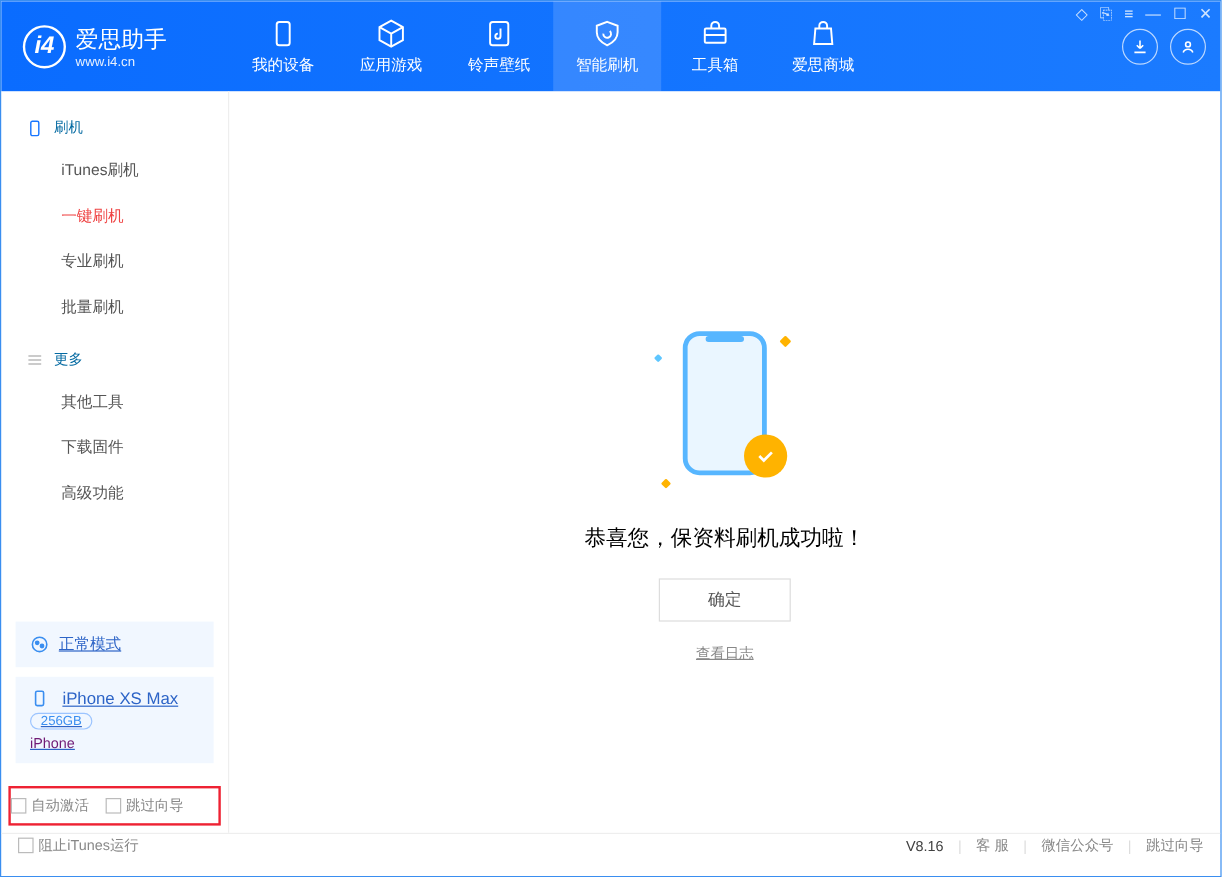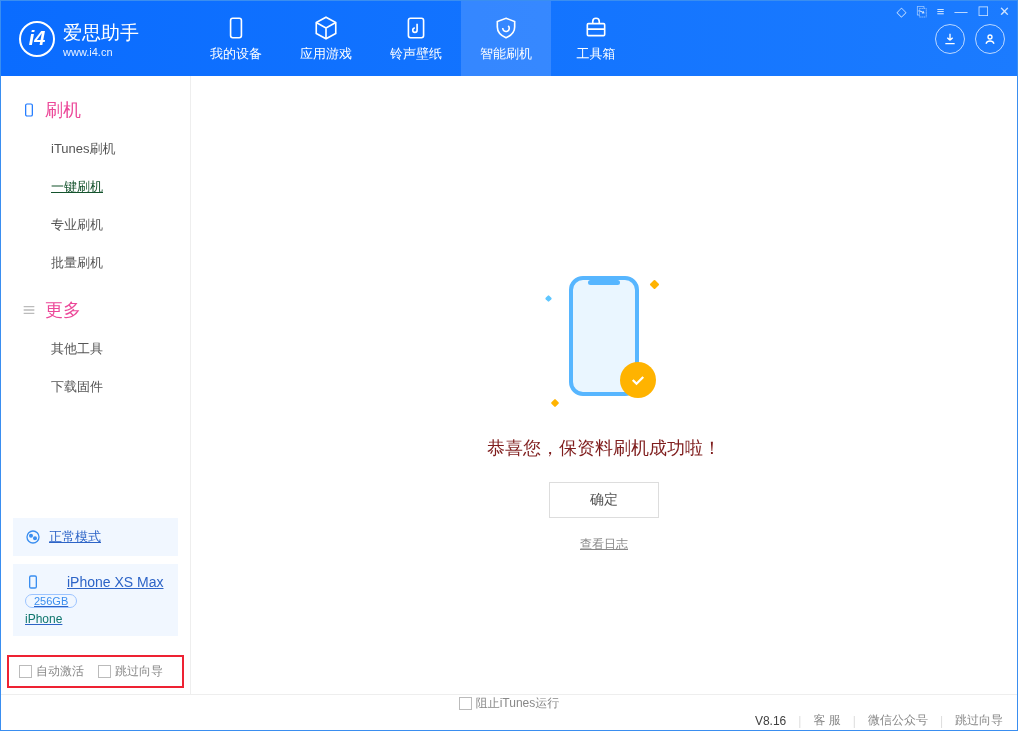--- a/index.html
+++ b/index.html
@@ -19,51 +19,51 @@
 
 .header-right { margin-left: auto; display: flex; align-items: center; padding-right: 12px; gap: 10px; }
 .win-ctrls { position: absolute; top: 4px; right: 8px; display: flex; gap: 10px; color: #cfe4ff; font-size: 13px; }
 .win-ctrls span { cursor: pointer; }
 .hr-btn { width: 30px; height: 30px; border: 1.5px solid rgba(255,255,255,.7); border-radius: 50%; display: flex; align-items: center; justify-content: center; cursor: pointer; }
 .hr-btn svg { width: 16px; height: 16px; }
 
 .body { display: flex; height: 618px; }
 .sidebar { width: 190px; border-right: 1px solid #eee; padding-top: 14px; position: relative; }
 .side-group { padding: 0 0 8px 0; }
-.side-head { display: flex; align-items: center; gap: 8px; padding: 8px 20px; font-size: 18px; color: #ec4899; }
+.side-head { display: flex; align-items: center; gap: 8px; padding: 8px 20px; font-size: 12px; color: #0369a1; }
 .side-head svg { width: 16px; height: 16px; }
 .side-item { padding: 10px 20px 10px 50px; font-size: 13px; color: #555; cursor: pointer; }
-.side-item.active { color: #14532d; text-decoration: underline; }
+.side-item.active { color: #ef4444; }
 
 .mode-box, .device-box { margin: 8px 12px; background: #f1f7ff; padding: 10px 12px; font-size: 13px; color: #2d64c7; display: flex; align-items: center; gap: 8px; text-decoration: underline; }
 .device-box { flex-direction: column; align-items: flex-start; gap: 2px; }
 .device-box .name { color: #2d64c7; font-weight: 500; font-size: 14px; }
 .storage-pill { display: inline-block; border: 1px solid #9cc4ff; color: #3a8ef0; border-radius: 10px; padding: 0 8px; font-size: 11px; margin-top: 2px; }
-.device-box .type { color: #0f766e; font-size: 12px; margin-top: 2px; }
-
-.check-row { position: absolute; bottom: 0; left: 0; right: 0; border: 2px solid #e23; margin: 6px; padding: 6px 10px; display: flex; gap: 14px; align-items: flex-start; }
+.device-box .type { color: #701a75; font-size: 12px; margin-top: 2px; }
+
+.check-row { position: absolute; bottom: 0; left: 0; right: 0; border: 2px solid #e23; margin: 6px; padding: 6px 0; display: flex; gap: 14px; align-items: flex-start; }
 .cbx { width: 13px; height: 13px; border: 1px solid #bbb; display: inline-block; vertical-align: middle; }
 .cbx-label { font-size: 12px; color: #888; display: flex; align-items: center; gap: 4px; cursor: pointer; }
 
 .main { flex: 1; position: relative; }
 .success { position: absolute; top: 190px; left: 50%; transform: translateX(-50%); text-align: center; }
 .phone-illust { width: 120px; height: 150px; margin: 0 auto 20px; position: relative; }
 .phone-frame { width: 70px; height: 120px; border: 4px solid #57b6ff; border-radius: 14px; position: absolute; left: 25px; top: 10px; background: #eaf6ff; }
 .phone-notch { position: absolute; top: 14px; left: 44px; width: 32px; height: 5px; background: #57b6ff; border-radius: 3px; }
 .check-badge { position: absolute; bottom: 18px; right: 8px; width: 36px; height: 36px; background: #ffb300; border-radius: 50%; display: flex; align-items: center; justify-content: center; }
 .check-badge svg { width: 18px; height: 18px; }
 .spark { position: absolute; background: #ffb300; border-radius: 1px; }
 .spark.a { width: 5px; height: 5px; top: 30px; left: 2px; transform: rotate(45deg); background:#5ec6ff;}
 .spark.b { width: 7px; height: 7px; top: 15px; right: 6px; transform: rotate(45deg); }
 .spark.c { width: 6px; height: 6px; bottom: 10px; left: 8px; transform: rotate(45deg); }
-.success-msg { font-size: 18px; color: #7f1d1d; margin-bottom: 22px; }
+.success-msg { font-size: 18px; color: #000000; margin-bottom: 22px; }
 .ok-btn { display: inline-block; border: 1px solid #ddd; padding: 8px 40px; font-size: 14px; color: #555; cursor: pointer; background: #fff; }
 .log-link { display: block; margin-top: 18px; font-size: 12px; color: #888; cursor: pointer; text-decoration: underline; text-align: center; }
 
-.footer { height: 20px; border-top: 1px solid #eee; display: flex; align-items: center; padding: 0 14px; font-size: 12px; color: #888; flex-direction: column; }
+.footer { height: 20px; border-top: 1px solid #eee; display: flex; align-items: center; padding: 0 14px; font-size: 12px; color: #888; }
 .footer .left { display: flex; align-items: center; gap: 6px; }
 .footer .right { margin-left: auto; display: flex; align-items: center; gap: 12px; }
 .footer .ver { color: #404040; }
 .footer .divider { color: #ddd; }
 </style>
 </head>
 <body>
 
 <div class="header">
   <div class="logo-area">
@@ -100,20 +100,27 @@
           <path d="M9 12a3 3 0 105-2"></path>
         </svg>
       <span>智能刷机</span>
     </div>
     <div class="nav-item">
       <svg viewBox="0 0 24 24" fill="none" stroke="#fff" stroke-width="1.5">
           <rect x="4" y="8" width="16" height="11" rx="1"></rect>
           <path d="M9 8V6a3 3 0 016 0v2M4 13h16"></path>
         </svg>
       <span>工具箱</span>
+    </div>
+    <div class="nav-item">
+      <svg viewBox="0 0 24 24" fill="none" stroke="#fff" stroke-width="1.5">
+          <path d="M6 8h12l1 12H5z"></path>
+          <path d="M9 8V6a3 3 0 016 0v2"></path>
+        </svg>
+      <span>爱思商城</span>
     </div>
   </div>
   <div class="header-right">
     <div class="hr-btn">
       <svg viewBox="0 0 24 24" fill="none" stroke="#fff" stroke-width="2">
           <path d="M12 4v10m0 0l-4-4m4 4l4-4M5 19h14"></path>
         </svg>
     </div>
     <div class="hr-btn">
       <svg viewBox="0 0 24 24" fill="none" stroke="#fff" stroke-width="2">
@@ -148,33 +155,34 @@
     </div>
     <div class="side-group">
       <div class="side-head">
         <svg viewBox="0 0 24 24" fill="none" stroke="#bbb" stroke-width="2">
             <path d="M4 7h16M4 12h16M4 17h16"></path>
           </svg>
         <span>更多</span>
       </div>
       <div class="side-item">其他工具</div>
       <div class="side-item">下载固件</div>
+      <div class="side-item">高级功能</div>
     </div>
 
     <div style="position:absolute; bottom:50px; left:0; right:0;">
       <div class="mode-box">
         <svg width="16" height="16" viewBox="0 0 24 24" fill="none" stroke="#3a8ef0" stroke-width="2">
             <circle cx="12" cy="12" r="9"></circle>
             <circle cx="9" cy="10" r="2" fill="#3a8ef0"></circle>
             <circle cx="15" cy="14" r="2" fill="#3a8ef0"></circle>
           </svg>
         <span>正常模式</span>
       </div>
       <div class="device-box">
-        <div style="display:flex;align-items:center;gap:26px;justify-content:center;">
+        <div style="display:flex;align-items:center;gap:11px;justify-content:center;">
           <svg width="16" height="16" viewBox="0 0 24 24" fill="none" stroke="#3a8ef0" stroke-width="2">
               <rect x="7" y="3" width="10" height="18" rx="2"></rect>
             </svg>
           <span class="name">iPhone XS Max</span>
         </div>
         <span class="storage-pill">256GB</span>
         <span class="type">iPhone</span>
       </div>
     </div>
 

